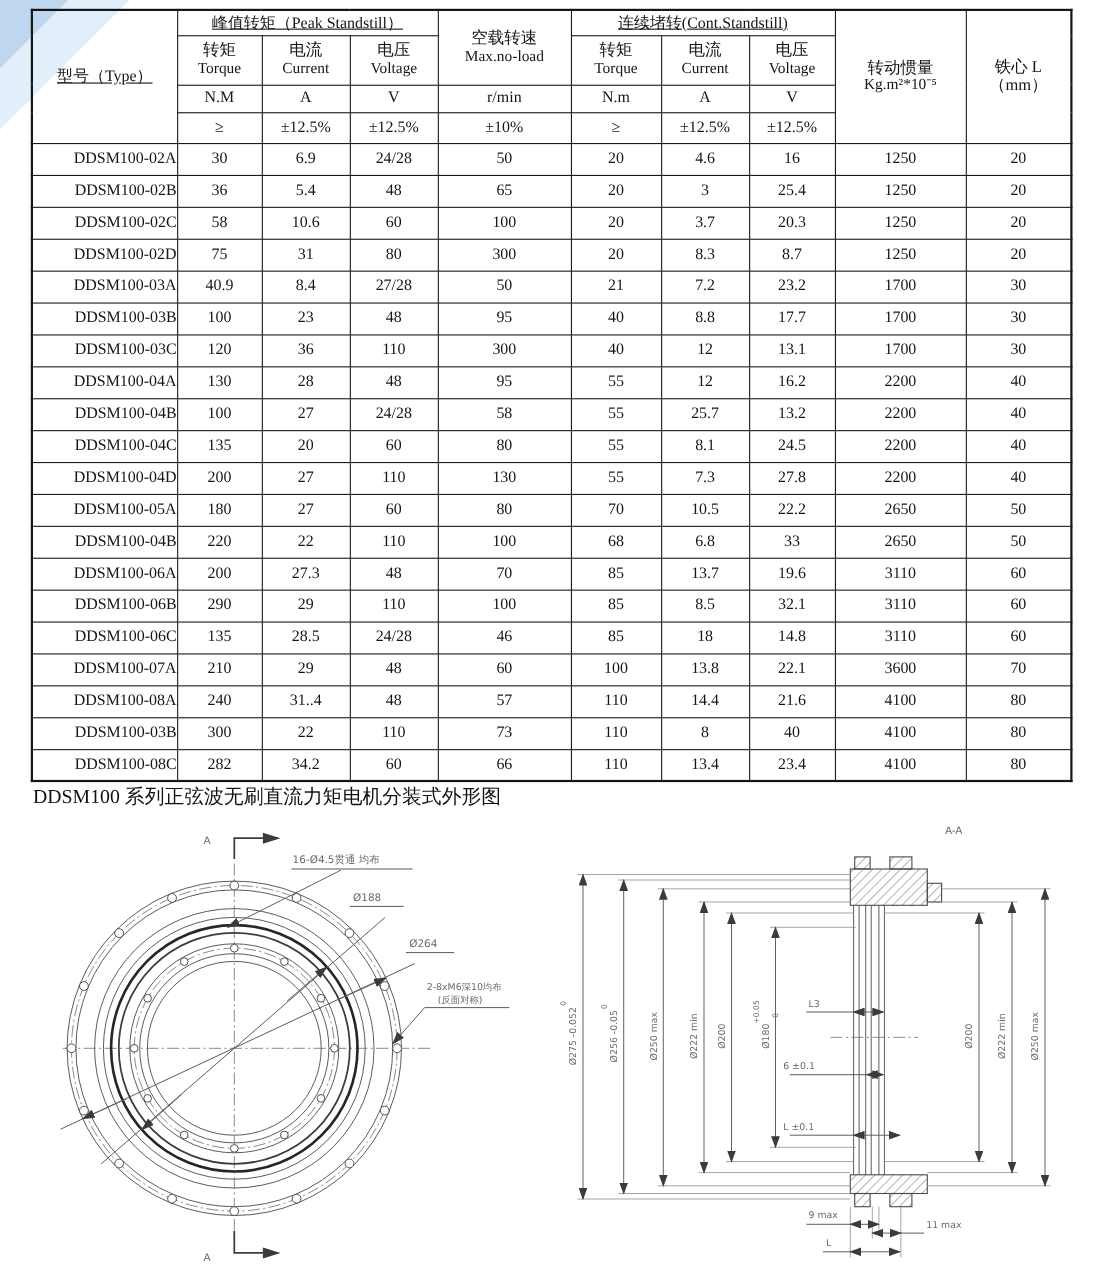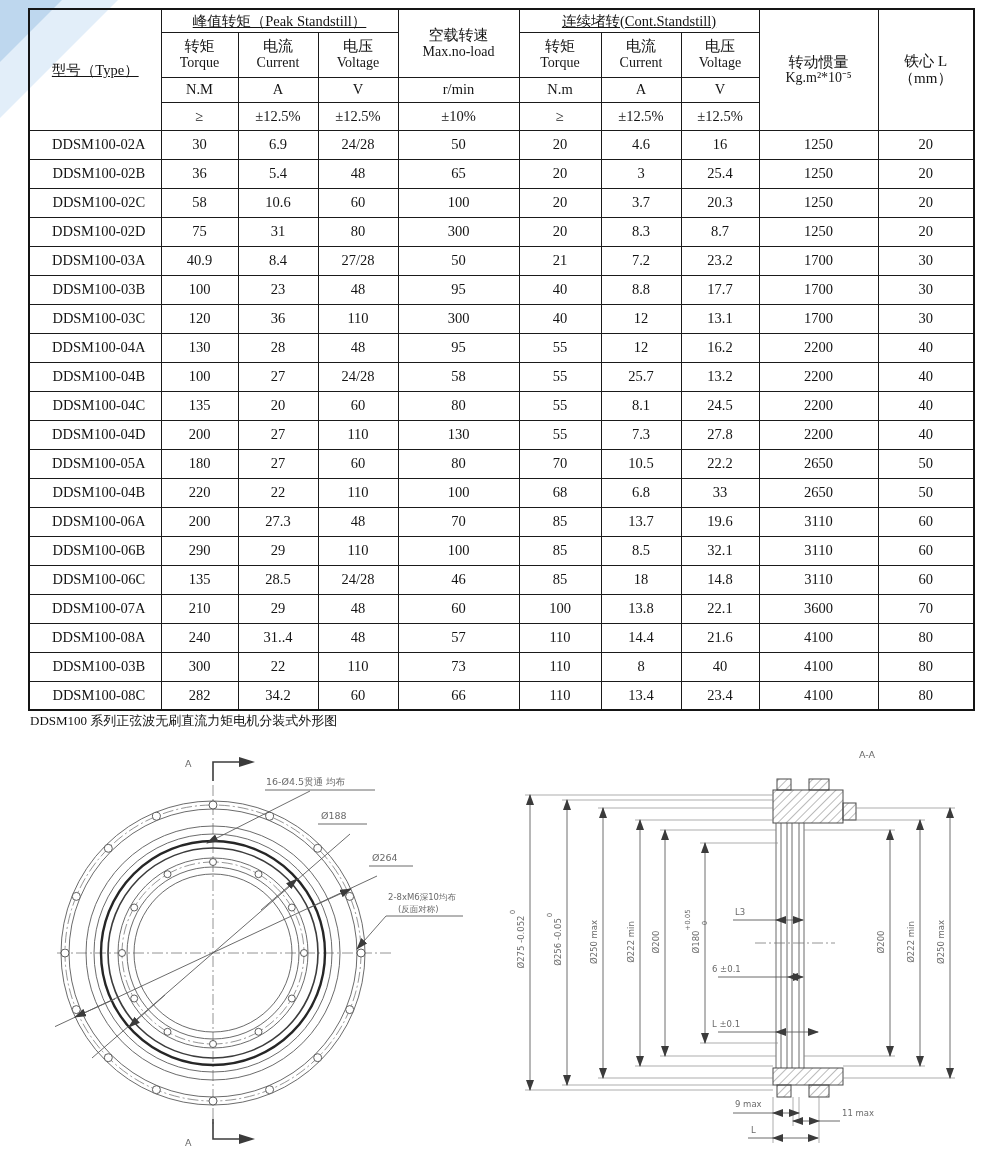--- a/index.html
+++ b/index.html
@@ -10,28 +10,28 @@
   
   .corner-light{position:absolute;left:0;top:0;width:0;height:0;
     border-top:118px solid #e2eef9;border-right:118px solid transparent;}
   .corner-dark{position:absolute;left:0;top:0;width:0;height:0;
     border-top:62px solid #bed7ee;border-right:62px solid transparent;}
 
   table.spec{position:absolute;left:28px;top:8px;width:945px;
     border-collapse:collapse;table-layout:fixed;border:2px solid #151515;}
   table.spec td{border:1.5px solid #1a1a1a;padding:0;text-align:center;
     vertical-align:middle;font-size:14.5px;line-height:1.12;color:#141414;}
-  table.spec td.type-cell{text-align:center;padding-left:7px;}
+  table.spec td.type-cell{text-align:right;padding-left:7px;}
   tr.hr1{height:23px;} tr.hr2{height:45px;} tr.hr3{height:25px;margin-top:40px;} tr.hr4{height:28px;}
   tr.data-row{height:29px;}
   .grp{font-size:15px;text-decoration:underline;}
   .hdr-cn{font-size:15px;display:block;}
   .hdr-en{font-size:14px;display:block;}
 
-  .caption{position:absolute;left:30px;top:712px;font-size:13px;color:#111;}
+  .caption{position:absolute;left:30px;top:712px;font-size:18px;color:#111;}
 
   svg{position:absolute;}
   #front-view{left:55px;top:753px;}
   #section-view{left:490px;top:745px;}
 
   .thin{stroke:#5a5a5a;stroke-width:0.9;fill:none;}
   .med{stroke:#3c3c3c;stroke-width:1.6;fill:none;}
   .thick{stroke:#262626;stroke-width:2.4;fill:none;}
   .dashdot{stroke:#7a7a7a;stroke-width:0.8;fill:none;stroke-dasharray:11 3 2 3;}
   .hole{fill:#ffffff;stroke:#4d4d4d;stroke-width:0.9;}

